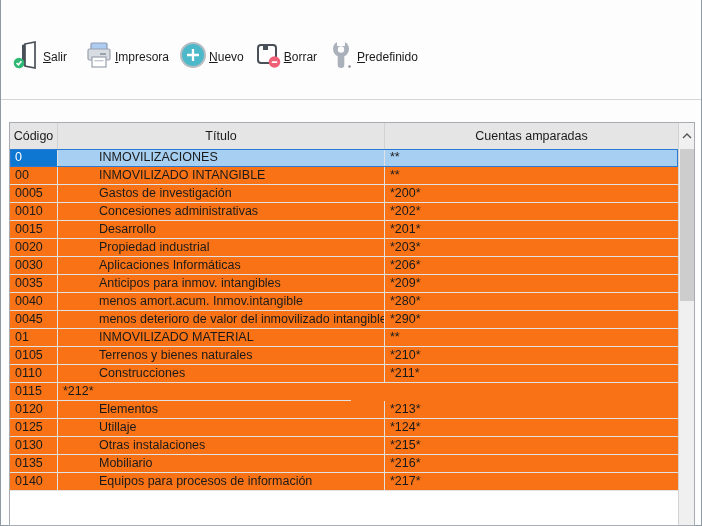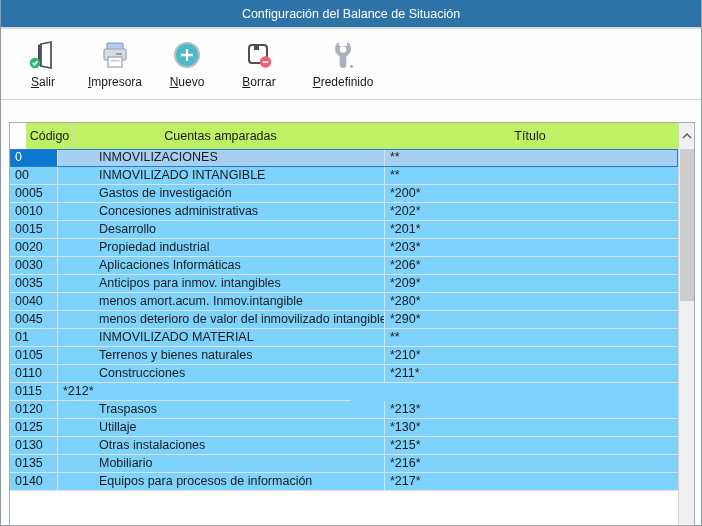--- a/index.html
+++ b/index.html
@@ -18,41 +18,41 @@
     display:flex;align-items:center;justify-content:center;
     color:#fff;font-size:12.5px;
   }
   
   .toolbar{
     position:absolute;top:29px;left:0;right:0;height:71px;
     background:#fdfdfd;border-bottom:1px solid #d5d5d5;
     display:flex;align-items:flex-start;padding:9px 0 0 6px;box-sizing:border-box;
   }
   .tbtn{
-    display:flex;flex-direction:column;align-items:center;justify-content:flex-start;
+    display:flex;flex-direction:row;align-items:center;justify-content:flex-start;
     min-width:64px;padding:0 4px;cursor:default;
   }
   .tbtn .ico{width:32px;height:34px;display:flex;align-items:center;justify-content:center;}
   .tbtn .lbl{font-size:12px;color:#1a1a1a;margin-top:3px;white-space:nowrap;}
   .tbtn .lbl u{text-decoration:underline;}
   
   .grid{
     position:absolute;left:8px;top:122px;width:686px;height:404px;
     box-sizing:border-box;border:1px solid #a9acb1;background:#fff;
   }
-  .grid-header{display:flex;height:26px;border-bottom:1px solid #d2d2d2;background:#bef264;margin-left:16px;}
+  .grid-header{display:flex;height:26px;border-bottom:1px solid #d2d2d2;background:#e5e5e5;}
   .hcell{
     box-sizing:border-box;display:flex;align-items:center;justify-content:center;
     font-size:12.5px;color:#1a1a1a;border-right:1px solid #d2d2d2;
   }
   .hc-code{width:48px;}
   .hc-title{width:327px;}
   .hc-acc{width:293px;border-right:none;}
   .grid-body{position:absolute;top:26px;left:0;width:668px;bottom:0;overflow:hidden;}
-  .row{display:flex;height:18px;box-sizing:border-box;background:#7dd3fc;}
+  .row{display:flex;height:18px;box-sizing:border-box;background:#f97316;}
   .cell{
     box-sizing:border-box;font-size:12.5px;color:#1a1a1a;line-height:17px;
     border-right:1px solid #e1e1e1;border-bottom:1px solid #e1e1e1;
     padding-left:5px;white-space:nowrap;overflow:hidden;
   }
   .c-code{width:48px;}
   .c-title{width:327px;padding-left:41px;}
   .c-acc{width:293px;border-right:none;}
   .row.selected{background:#a6cff1;outline:1px solid #2a7ad4;outline-offset:-1px;}
   .row.selected .cell{border-bottom-color:#a6cff1;}
@@ -63,23 +63,20 @@
     background:#f0f0f0;border-left:1px solid #d2d2d2;box-sizing:border-box;
   }
   .vs-up{height:25px;display:flex;align-items:center;justify-content:center;background:#f0f0f0;}
   .vs-thumb{position:absolute;top:26px;left:1px;right:0;height:152px;background:#cdcdcd;}
 </style>
 </head>
 <body>
 
 <div class="window">
 
-  <div class="titlebar">
-    <span>Configuración del Balance de Situación</span>
-  </div>
 
   <div class="toolbar">
 
     <div class="tbtn">
       <span class="ico">
         <svg width="30" height="32" viewBox="0 0 30 32">
           <polygon points="10,6 13,5 13,27 10,26" fill="#4a5058"></polygon>
           <polygon points="13,5 23,3 23,29 13,27" fill="#fff" stroke="#4a5058" stroke-width="1.7"></polygon>
           <circle cx="7" cy="24" r="5.3" fill="#2eb873"></circle>
           <path d="M4.6 24 l1.8 1.8 3-3.6" stroke="#fff" stroke-width="1.7" fill="none"></path>
@@ -134,22 +131,22 @@
         </svg>
       </span>
       <span class="lbl"><u>P</u><span>redefinido</span></span>
     </div>
 
   </div>
 
   <div class="grid">
     <div class="grid-header">
       <div class="hcell hc-code">Código</div>
+      <div class="hcell hc-title">Título</div>
       <div class="hcell hc-acc">Cuentas amparadas</div>
-      <div class="hcell hc-title">Título</div>
     </div>
 
     <div class="grid-body">
         <div class="row selected">
           <div class="cell c-code">0</div>
           <div class="cell c-title">INMOVILIZACIONES</div>
           <div class="cell c-acc">**</div>
         </div>
         <div class="row">
           <div class="cell c-code">00</div>
@@ -210,27 +207,27 @@
           <div class="cell c-code">0110</div>
           <div class="cell c-title">Construcciones</div>
           <div class="cell c-acc">*211*</div>
         </div>
         <div class="row">
           <div class="cell c-code">0115</div>
           <div class="cell c-acc">*212*</div>
         </div>
         <div class="row">
           <div class="cell c-code">0120</div>
-          <div class="cell c-title">Traspasos</div>
+          <div class="cell c-title">Elementos</div>
           <div class="cell c-acc">*213*</div>
         </div>
         <div class="row">
           <div class="cell c-code">0125</div>
           <div class="cell c-title">Utillaje</div>
-          <div class="cell c-acc">*130*</div>
+          <div class="cell c-acc">*124*</div>
         </div>
         <div class="row">
           <div class="cell c-code">0130</div>
           <div class="cell c-title">Otras instalaciones</div>
           <div class="cell c-acc">*215*</div>
         </div>
         <div class="row">
           <div class="cell c-code">0135</div>
           <div class="cell c-title">Mobiliario</div>
           <div class="cell c-acc">*216*</div>

